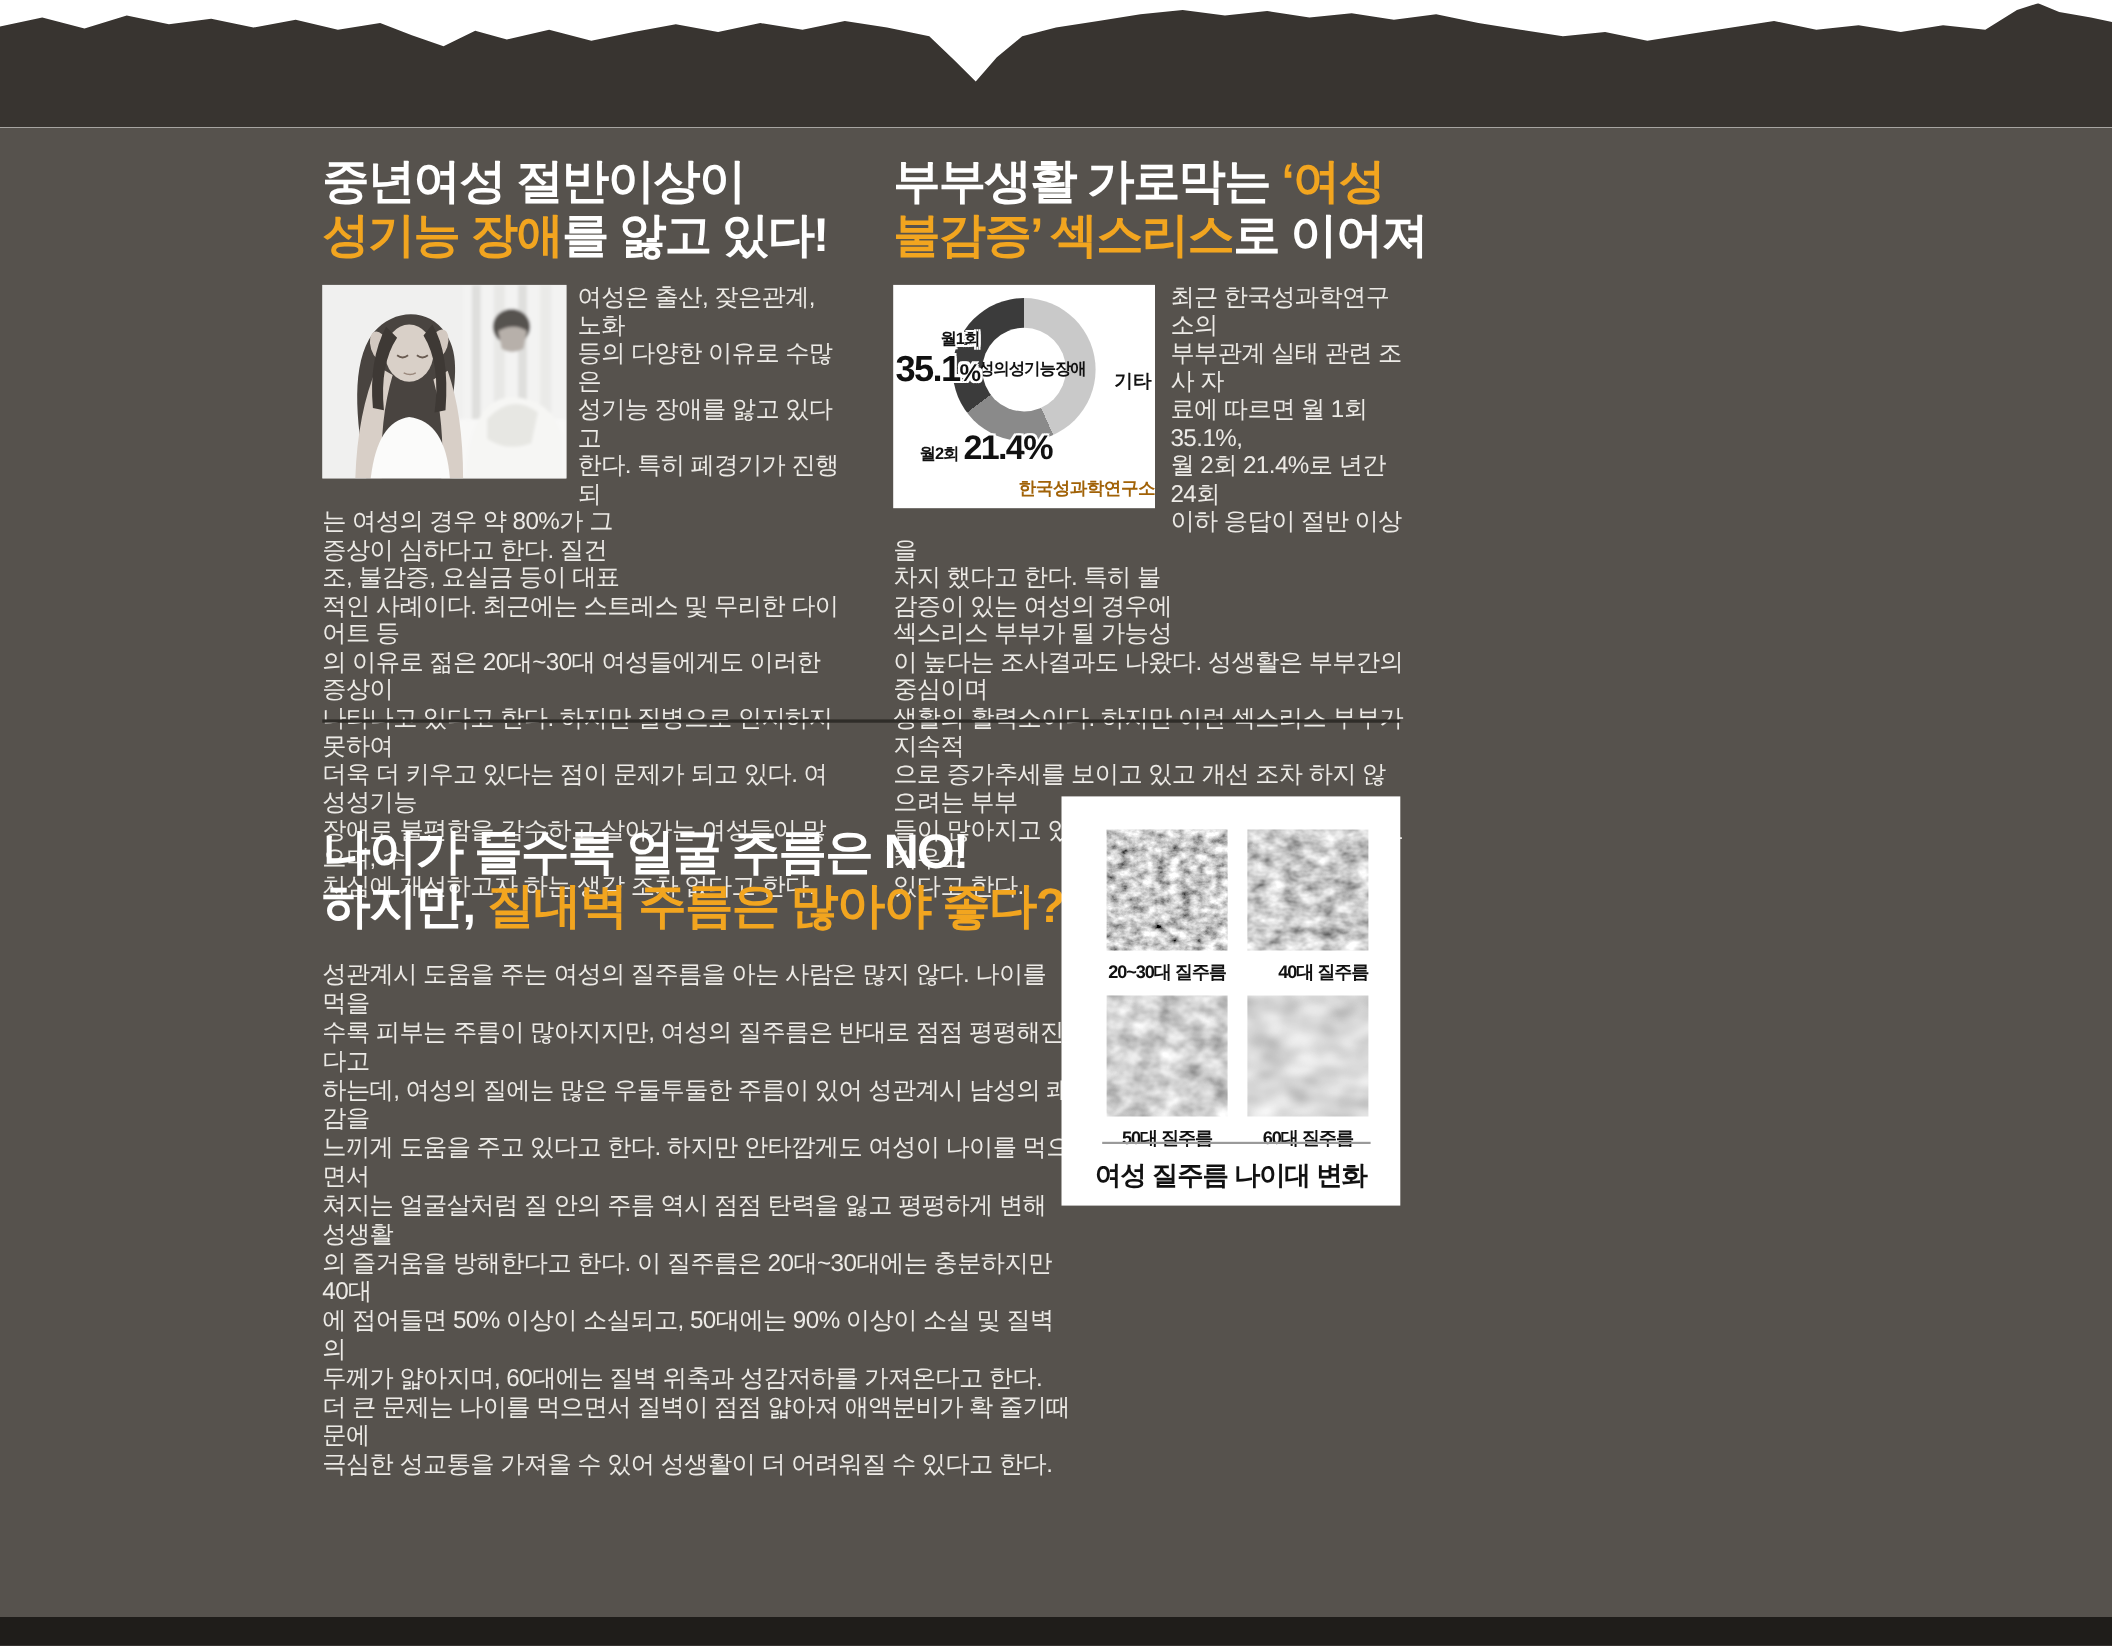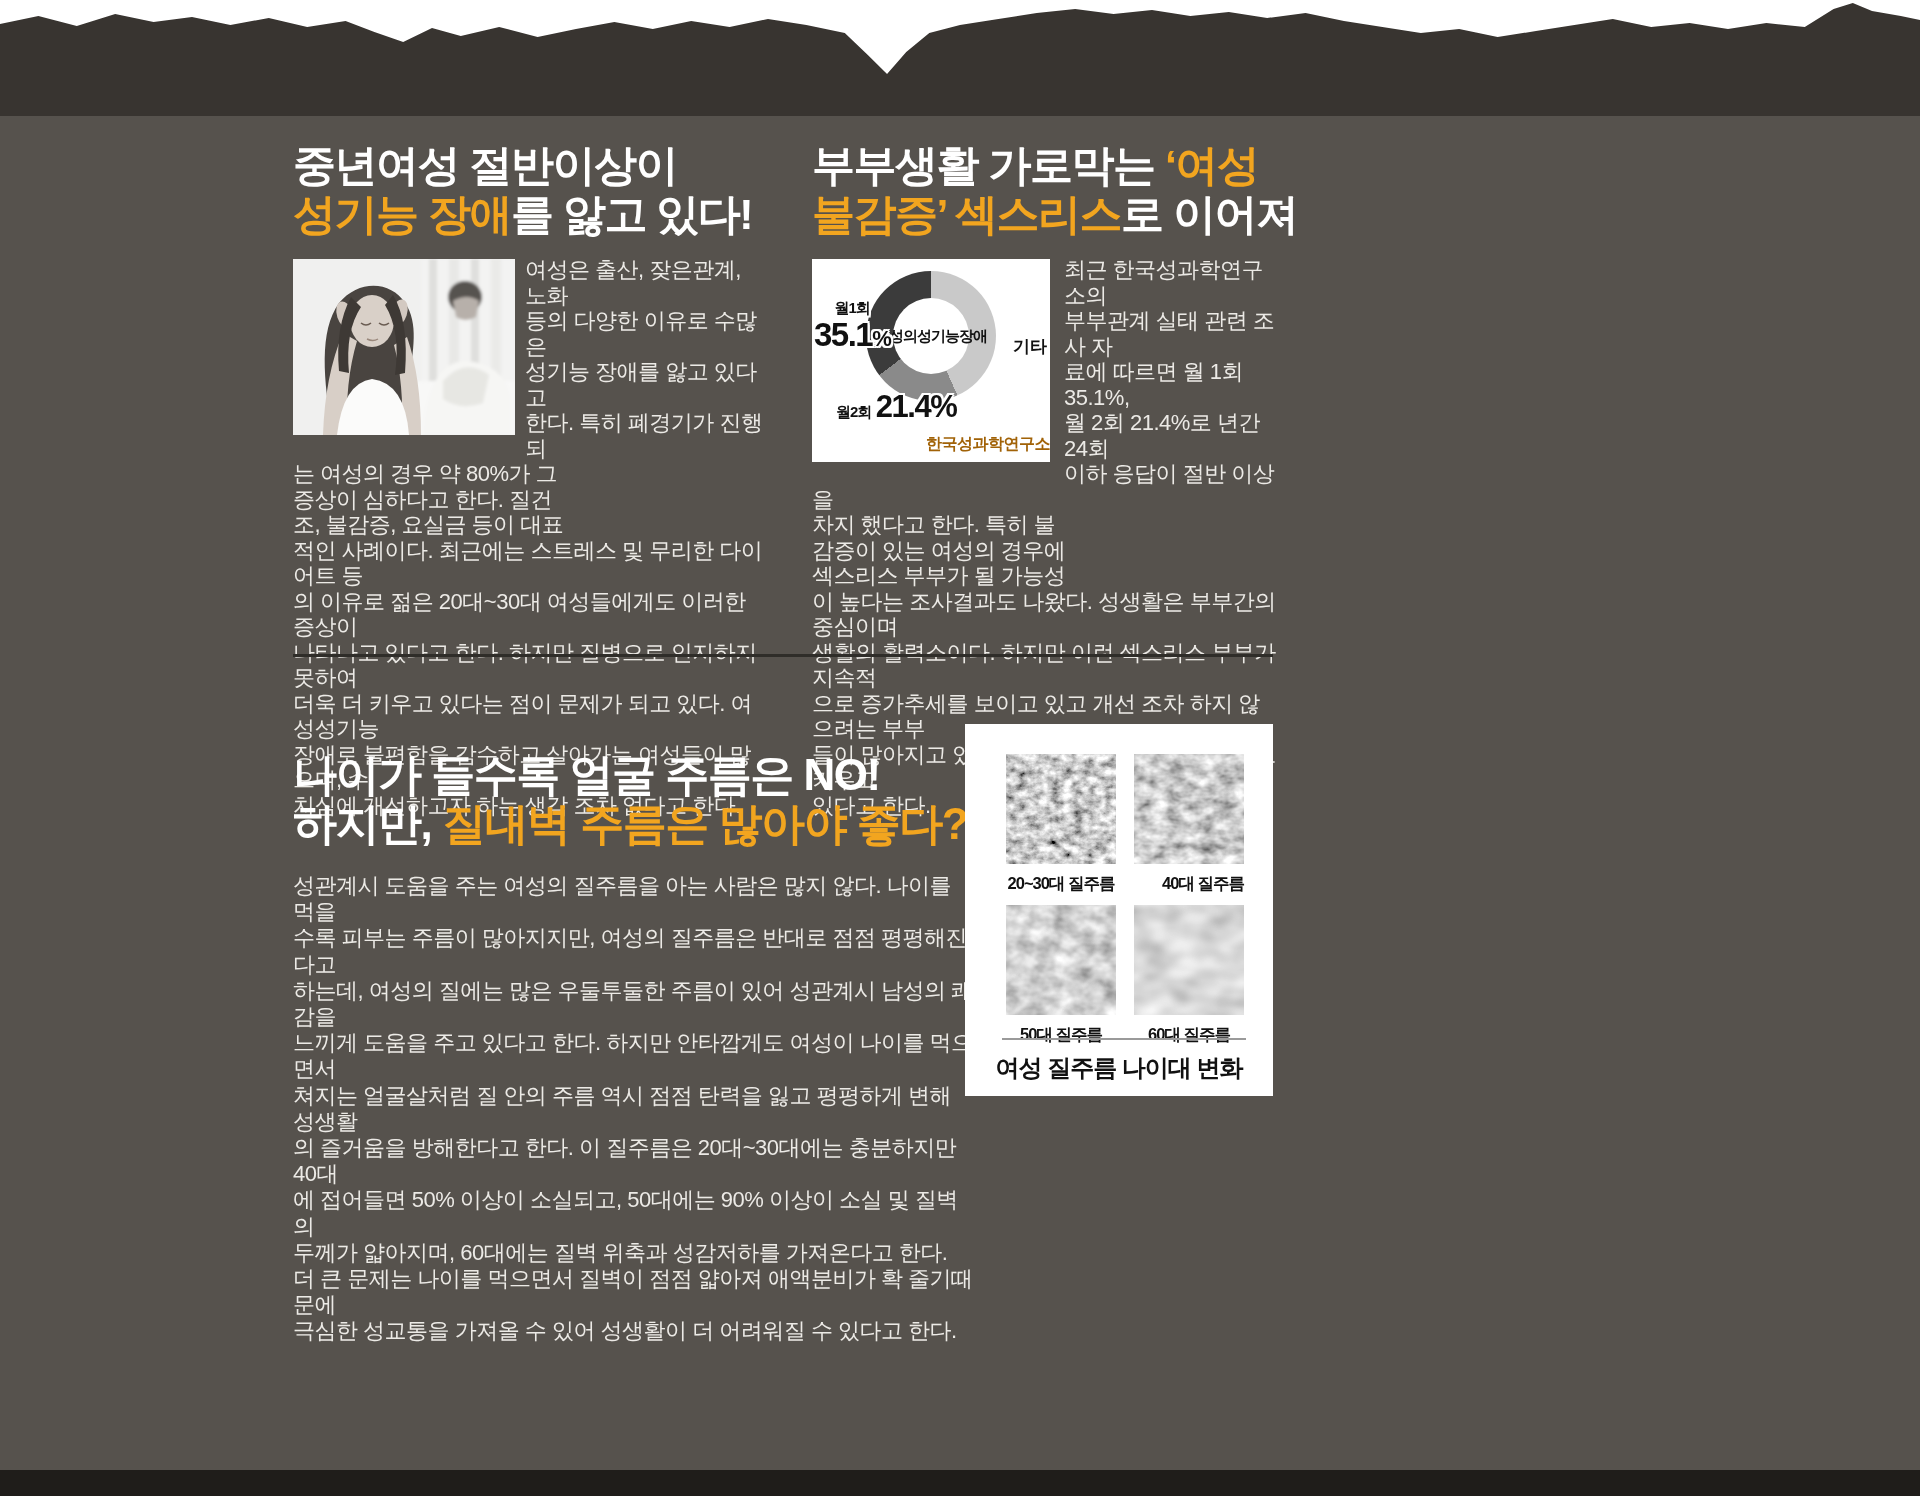--- a/index.html
+++ b/index.html
@@ -47,21 +47,21 @@
     float:left; width:238px; height:203px; margin:2px 14px 2px 0;
     background:#ffffff; position:relative;
   }
   .donut { position:absolute; left:54px; top:12px; width:130px; height:130px; border-radius:50%;
     background:conic-gradient(#c9c9c9 0deg 156deg, #8a8a8a 156deg 233deg, #3b3b3b 233deg 360deg); }
   .donut-hole { position:absolute; left:27px; top:27px; width:76px; height:76px; border-radius:50%;
     background:#ffffff; display:flex; flex-direction:row; align-items:center; justify-content:center; }
   .donut-title { font-size:15px; line-height:18px; font-weight:800; color:#111; letter-spacing:-1px;
     text-align:center; white-space:nowrap; }
   .chart-lbl { position:absolute; color:#111; z-index:2; }
-  .lbl-m1 { left:2px; top:40px; text-align:center; }
+  .lbl-m1 { left:2px; top:40px; text-align:right; }
   .lbl-m2 { left:24px; top:132px; white-space:nowrap; }
   .lbl-other { right:3px; top:76px; font-size:17px; font-weight:800; }
   .small-lbl { font-size:15px; font-weight:800; letter-spacing:-1px;
     text-shadow:-2px -2px 0 #fff,2px -2px 0 #fff,-2px 2px 0 #fff,2px 2px 0 #fff,0 -2px 0 #fff,0 2px 0 #fff,-2px 0 0 #fff,2px 0 0 #fff; }
   .big-val { font-size:33px; font-weight:800; letter-spacing:-1.5px; line-height:1;
     text-shadow:-2px -2px 0 #fff,2px -2px 0 #fff,-2px 2px 0 #fff,2px 2px 0 #fff,0 -2px 0 #fff,0 2px 0 #fff,-2px 0 0 #fff,2px 0 0 #fff; }
   .lbl-m2 .big-val { font-size:31px; }
   .pct { font-size:22px; }
   .chart-src { position:absolute; left:0; right:0; bottom:7px; text-align:right;
     font-size:16px; font-weight:800; color:#a16207; letter-spacing:-0.5px; }

